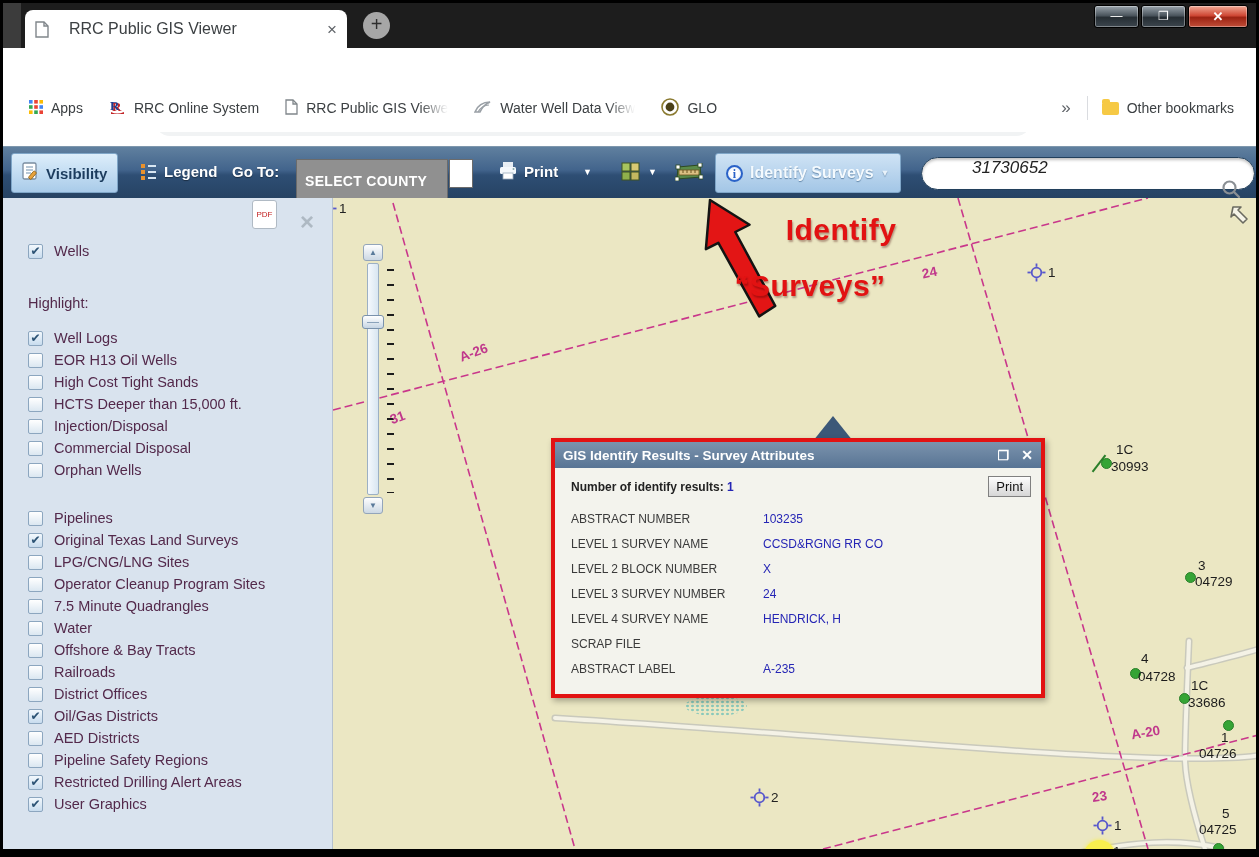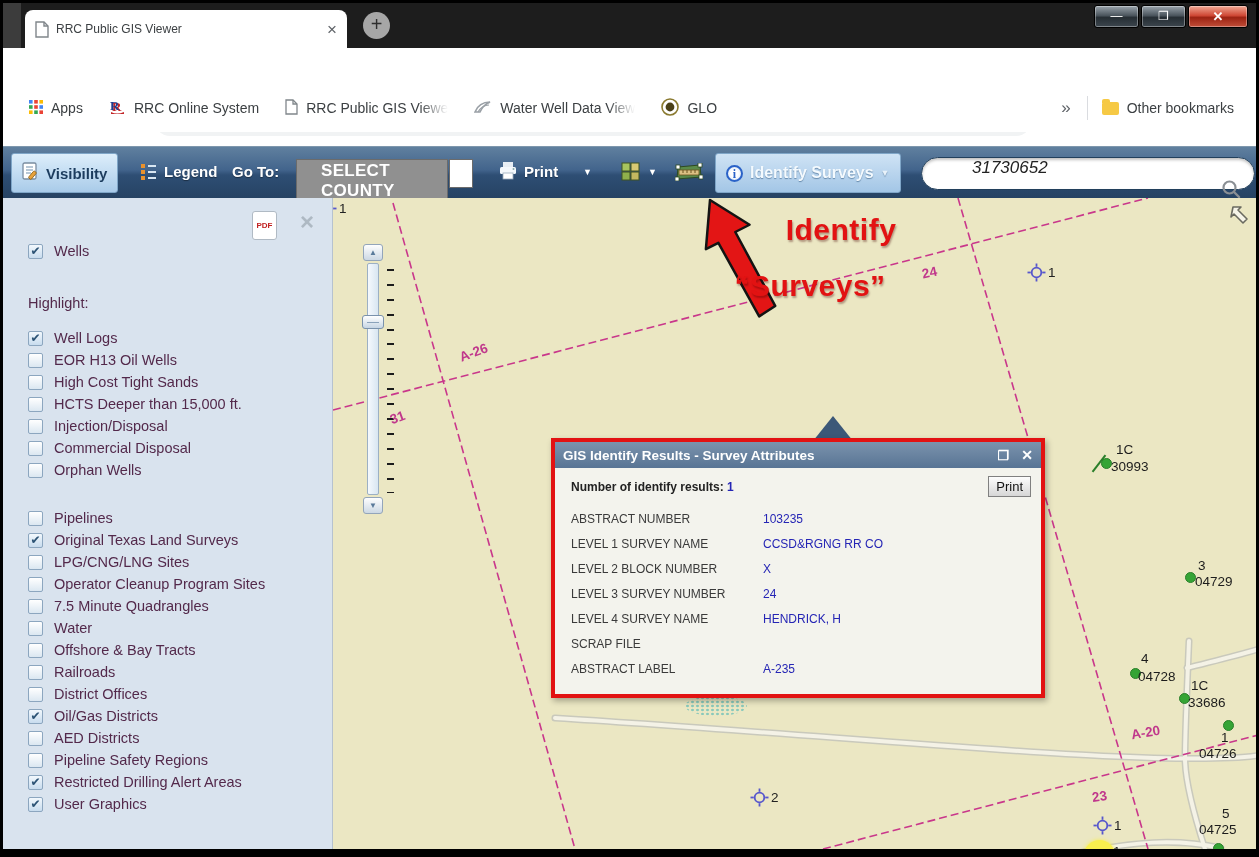--- a/index.html
+++ b/index.html
@@ -5,21 +5,21 @@
   * { margin:0; padding:0; box-sizing:border-box; }
   body { background:#888; font-family:"Liberation Sans", sans-serif; }
   #root { position:relative; width:1259px; height:857px; background:#fff;
           border:3px solid #000; border-bottom-width:8px; overflow:hidden; }
 
   
   .titlebar { position:absolute; left:0; top:0; width:100%; height:45px; background:#1d1d1d; }
   .titlebar .corner { position:absolute; left:0; top:0; width:18px; height:45px; background:#3c3c3c; }
   .tab { position:absolute; left:22px; top:7px; width:322px; height:38px; background:#fff;
          border-radius:8px 8px 0 0; display:flex; align-items:center; padding:0 10px; }
-  .tab-title { font-size:12px; color:#3c4043; flex:1; margin-left:7px; }
+  .tab-title { font-size:16px; color:#3c4043; flex:1; margin-left:20px; }
   .tab-close { color:#5f6368; font-size:17px; line-height:1; cursor:default; }
   .page-ico svg { display:block; }
   .newtab { position:absolute; left:360px; top:9px; width:27px; height:27px; border-radius:50%;
             background:#a6a6a6; color:#2e2e2e; font-size:20px; text-align:center; line-height:25px; }
   .wincontrols { position:absolute; right:8px; top:2px; display:flex; gap:2px; }
   .winbtn { width:45px; height:23px; border:1px solid #000; border-radius:3px;
             background:linear-gradient(#9aa4ac 0%, #4c565e 45%, #262e34 55%, #3c464e 100%);
             color:#fff; font-size:12px; text-align:center; line-height:21px;
             box-shadow:inset 0 0 0 1px rgba(255,255,255,.35); }
   .winbtn.close { width:60px; font-weight:bold; font-size:13px;
@@ -61,36 +61,36 @@
     background:linear-gradient(#60809f 0%, #42648c 45%, #2e4e74 55%, #264363 100%);
     border-top:1px solid #7e97ad; }
   .tbtn { position:absolute; top:6px; height:40px; display:flex; align-items:center; gap:7px;
           padding:0 10px; border-radius:3px; color:#fff; font-size:15px; font-weight:bold;
           text-shadow:0 1px 1px rgba(0,0,0,.4); }
   .tbtn.lit { background:linear-gradient(#ddeefb, #a9cbe9); border:1px solid #7fa6c8; color:#1c3c5e; text-shadow:none; }
   .tbtn.lit2 { background:linear-gradient(#cfe3f5, #a3c6e6); border:1px solid #7fa6c8; color:#f4fafe;
                text-shadow:0 1px 1px rgba(40,80,120,.55); }
   .tlabel { color:#fff; font-size:15px; font-weight:bold; text-shadow:0 1px 1px rgba(0,0,0,.4); position:absolute; top:16px; }
   .county { position:absolute; left:293px; top:12px; width:152px; height:43px; background:#909090;
-            border:1px solid #6b6b6b; color:#fff; font-weight:bold; font-size:17px;
-            display:flex; align-items:center; padding-left:24px; letter-spacing:.3px; }
+            border:1px solid #6b6b6b; color:#fff; font-weight:bold; font-size:14px;
+            display:flex; align-items:center; padding-left:8px; letter-spacing:.3px; }
   .county-box { position:absolute; left:446px; top:12px; width:24px; height:29px; background:#fff; border:1px solid #6b6b6b; }
   .caret { font-size:9px; color:#fff; }
   .tbtn.lit2 .caret { color:#e8f2fa; }
   .searchpill { position:absolute; left:918px; top:10px; width:334px; height:33px; border-radius:17px;
                 background:#fff; border:1px solid #22405c; box-shadow:inset 0 2px 3px rgba(0,0,0,.25);
                 display:flex; align-items:flex-end; padding:0 12px 0 16px;flex-direction:column; }
   .searchpill input { border:none; outline:none; background:transparent; font-style:italic;
                       font-size:17px; color:#222; width:270px; font-family:"Liberation Sans",sans-serif; }
 
   
   .sidebar { position:absolute; left:0; top:195px; width:330px; height:651px; background:#d9e3ee;
              border-right:1px solid #b6c2cf; }
-  .pdfico { position:absolute; left:249px; top:13px; width:25px; height:29px; background:#fff;
-            border:1px solid #b0bac4; border-radius:3px; color:#c11f1f; font-size:8px; font-weight:bold;
+  .pdfico { position:absolute; left:249px; top:2px; width:25px; height:29px; background:#fff;
+            border:1px solid #b0bac4; border-radius:3px; color:#c11f1f; font-size:8px; font-weight:normal;
             display:flex; align-items:center; justify-content:center; }
   .panel-x { position:absolute; left:297px; top:12px; color:#aeb9c3; font-size:24px; font-weight:bold; line-height:1; }
   #layer-list { position:absolute; left:25px; top:42px; }
   .layer-row { display:flex; align-items:center; gap:11px; height:22px; }
   .layer-label { font-size:14.5px; color:#53294b; }
   .cb { width:15px; height:15px; border:1px solid #8ca6bf; border-radius:2px;
         background:linear-gradient(#ffffff,#dbe7f1); font-size:12px; line-height:13px;
         text-align:center; color:#2c5375; flex:0 0 15px; }
   .cb.on { background:linear-gradient(#f2f8fd,#c8dcee); }
 

